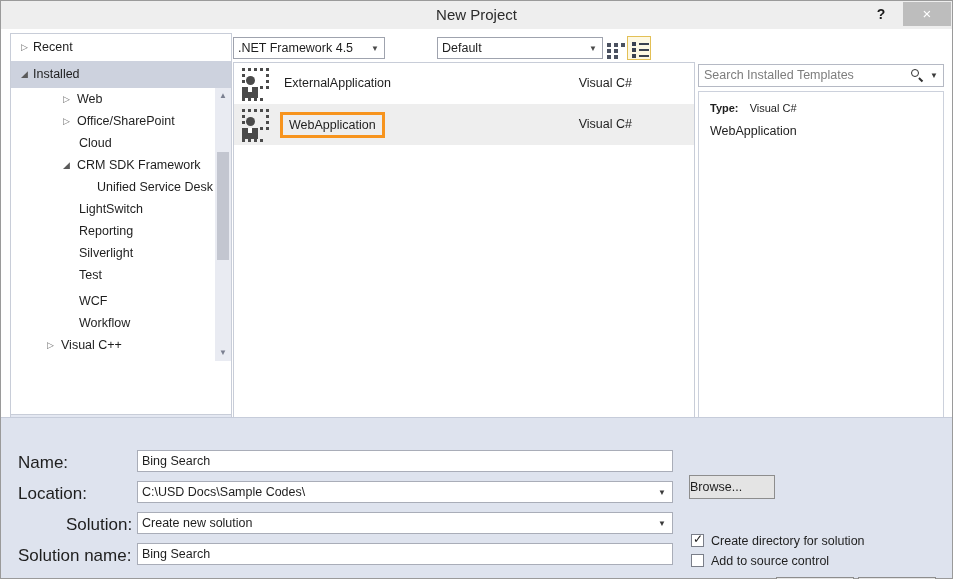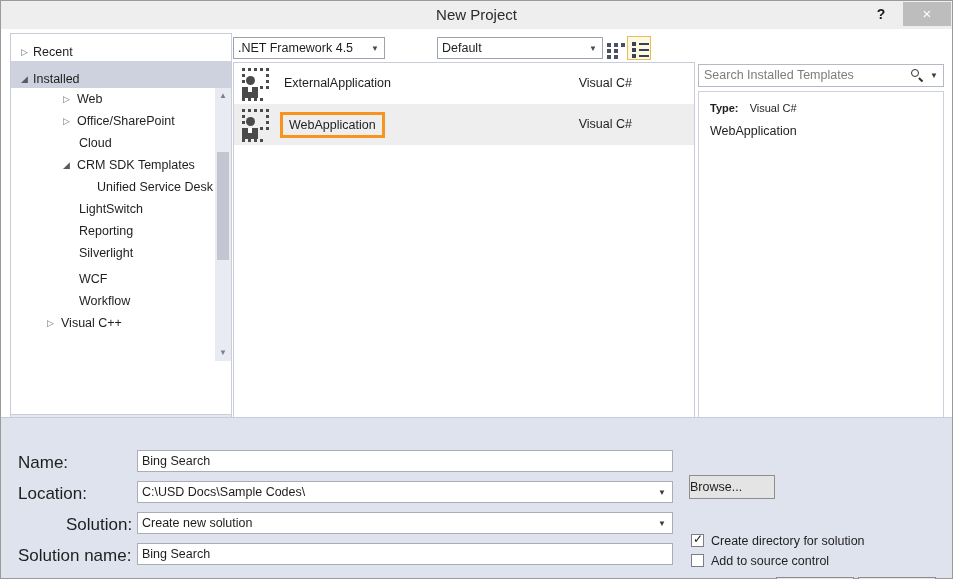--- a/index.html
+++ b/index.html
@@ -80,21 +80,21 @@
     position: absolute;
     left: 9px; top: 4px;
     width: 222px; height: 382px;
     background: #ffffff;
     border: 1px solid #c8cdd8;
     box-sizing: border-box;
   }
   .tree-top-row {
     position: relative;
     height: 27px;
-    line-height: 37px;
+    line-height: 27px;
     font-size: 12.5px;
     padding-left: 10px;
     color: #1e1e1e;
     cursor: default;
   }
   .tree-top-row.selected { background: #cdd2de; }
   .tri {
     display: inline-block;
     width: 12px;
     font-size: 9px;
@@ -515,39 +515,42 @@
 
         <div class="tree-item" style="padding-left:52px">
           <span class="tri">▷</span><span>Office/SharePoint</span>
         </div>
 
         <div class="tree-item" style="padding-left:68px">
           <span>Cloud</span>
         </div>
 
         <div class="tree-item" style="padding-left:52px">
-          <span class="tri expanded">◢</span><span>CRM SDK Templates</span>
+          <span class="tri expanded">◢</span><span>CRM SDK Framework</span>
         </div>
 
         <div class="tree-item" style="padding-left:86px">
           <span>Unified Service Desk</span>
         </div>
 
         <div class="tree-item" style="padding-left:68px">
           <span>LightSwitch</span>
         </div>
 
         <div class="tree-item" style="padding-left:68px">
           <span>Reporting</span>
         </div>
 
         <div class="tree-item" style="padding-left:68px">
           <span>Silverlight</span>
         </div>
 
+        <div class="tree-item" style="padding-left:68px">
+          <span>Test</span>
+        </div>
 
 
         <div class="tree-item" style="padding-left:68px; margin-top:4px">
           <span>WCF</span>
         </div>
 
         <div class="tree-item" style="padding-left:68px">
           <span>Workflow</span>
         </div>
 

